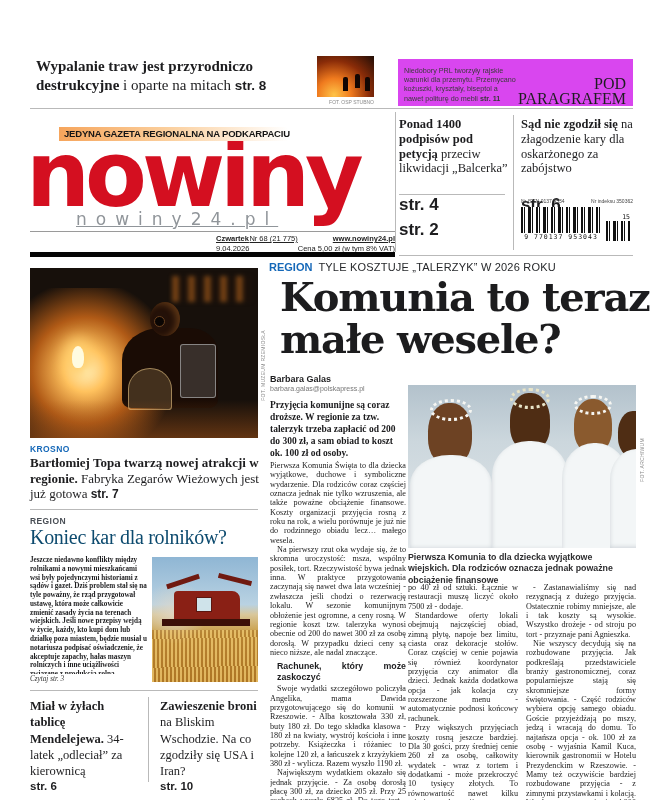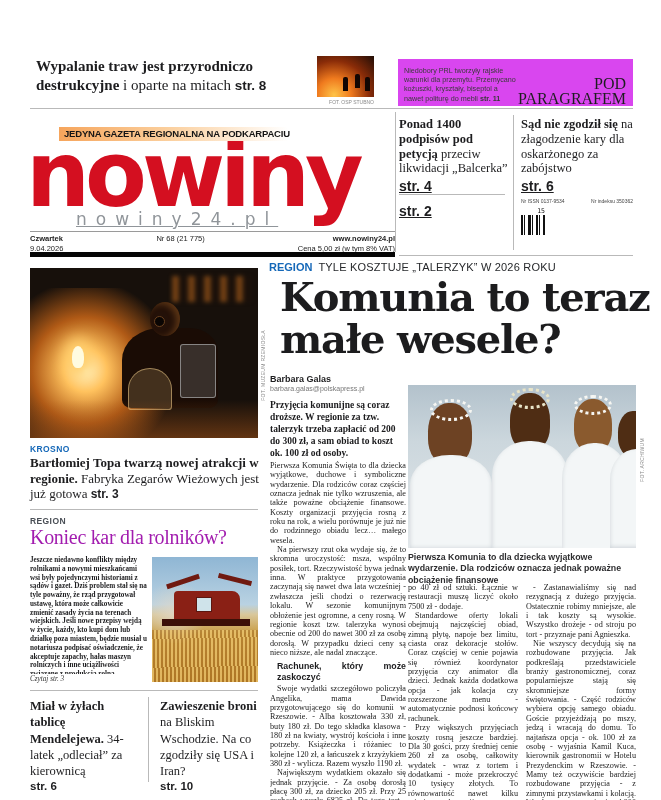--- a/index.html
+++ b/index.html
@@ -28,30 +28,30 @@
             font-size:16px;line-height:.95;color:#1d1d1f;}
   #top-rule{left:30px;top:108px;width:603px;height:1px;}
 
   
   #tagline{left:59px;top:127px;padding:2px 10px 2px 5px;
            background:linear-gradient(90deg,#f6a55c 0%,#fbcf9d 45%,#ffffff 95%);
            font:bold 9.5px/1.1 "Liberation Sans",sans-serif;letter-spacing:-.2px;color:#151515;z-index:2;}
   #logo{left:26px;top:130px;font:bold 90px/1 "DejaVu Sans",sans-serif;letter-spacing:-5px;color:#d40f20;z-index:1;}
   #logo-sub{left:76px;top:209px;font:17px "DejaVu Sans",sans-serif;color:#90959a;letter-spacing:9px;z-index:2;text-decoration:underline;}
   #dateline{left:30px;top:231px;width:365px;border-top:1px solid #9a9a9a;padding-top:2px;display:flex;
-            justify-content:space-between;font:7.5px/1.3 "Liberation Sans",sans-serif;color:#222;}
+            justify-content:flex-end;font:7.5px/1.3 "Liberation Sans",sans-serif;color:#222;text-decoration:underline;}
   #dateline .r{text-align:right;}
   #black-bar{left:30px;top:252px;width:365px;height:5px;background:#050505;}
   #vr-masthead{left:395px;top:112px;width:1px;height:140px;}
   #vr-teasers{left:513px;top:115px;width:1px;height:135px;}
   #right-rule{left:399px;top:255px;width:234px;height:1px;}
 
   
   .rteaser{width:110px;font:bold 12.5px/1.18 "Liberation Serif",serif;color:#1d1d1f;}
-  .rteaser .pg{font-size:14px;display:inline-block;margin-top:2px;text-decoration:underline;}
+  .rteaser .pg{font-size:17px;display:inline-block;margin-top:19px;}
   #rt1{left:399px;top:117px;}
   #rt-rule{left:399px;top:194px;width:106px;height:1px;}
   #rt2{left:399px;top:201px;}
   #rt3{left:521px;top:117px;width:114px;}
 
   
   #barcode{left:521px;top:198px;width:112px;}
   #bc-top{display:flex;justify-content:space-between;font:5px "Liberation Sans",sans-serif;color:#444;margin-bottom:3px;}
   #bc-row{display:flex;align-items:flex-end;gap:5px;}
   .bars{background:repeating-linear-gradient(90deg,#111 0 2px,#fff 2px 3px,#111 3px 4px,#fff 4px 7px,#111 7px 10px,#fff 10px 11px,#111 11px 12px,#fff 12px 15px);}
@@ -79,21 +79,21 @@
   #clock-obj{position:absolute;left:150px;top:76px;width:34px;height:52px;background:rgba(220,230,235,.16);
              border:1px solid rgba(230,240,245,.45);border-radius:3px;}
   #table-glow{position:absolute;left:0;bottom:0;width:100%;height:38px;
               background:linear-gradient(180deg, rgba(122,60,18,0) 0%, rgba(160,82,24,.55) 100%);}
   #krosno-credit{left:260px;top:330px;}
   #krosno-label{left:30px;top:444px;font:bold 8.5px "Liberation Sans",sans-serif;color:#1568b8;letter-spacing:.4px;}
   #krosno-head{left:30px;top:455px;width:231px;font:bold 13px/1.2 "Liberation Serif",serif;}
   #krosno-head .pg{font-size:12px;}
   #lc-rule1{left:30px;top:509px;width:228px;height:1px;}
   #region-label{left:30px;top:516px;font:bold 8.5px "Liberation Sans",sans-serif;color:#4a4f56;letter-spacing:.4px;}
-  #region-head{left:30px;top:526px;width:231px;font:20px/1.1 "Liberation Serif",serif;color:#a21caf;letter-spacing:-.3px;}
+  #region-head{left:30px;top:526px;width:231px;font:20px/1.1 "Liberation Serif",serif;color:#0c4a6e;letter-spacing:-.3px;}
   #region-body{left:30px;top:556px;width:118px;height:118px;overflow:hidden;
                font:bold 7.2px/1.22 "Liberation Serif",serif;color:#1d1d1f;}
   #region-more{left:30px;top:675px;font:italic 7.2px "Liberation Serif",serif;color:#333;}
   #combine-photo{left:152px;top:557px;width:106px;height:125px;overflow:hidden;
       background:linear-gradient(180deg,#8fb6d4 0%,#b9d2e2 38%,#d9c79a 46%,#c89a3f 62%,#b4791f 100%);}
   #wheat{position:absolute;left:0;bottom:0;width:100%;height:52px;
       background:repeating-linear-gradient(88deg, rgba(235,196,110,.8) 0 2px, rgba(170,115,40,.6) 2px 4px);}
   #dust{position:absolute;left:-12px;top:26px;width:70px;height:60px;
       background:radial-gradient(circle,rgba(224,216,200,.85) 0%,rgba(224,216,200,0) 70%);}
   #combine-body{position:absolute;left:22px;top:34px;width:66px;height:30px;background:#8a2015;border-radius:4px 8px 2px 2px;}
@@ -184,20 +184,24 @@
     <div><span>Sąd nie zgodził się</span><span class="reg"> na złagodzenie kary dla oskarżonego za zabójstwo</span></div>
     <div class="pg">str. 6</div>
   </div>
 
   <div class="abs" id="barcode">
     <div id="bc-top">
       <span>Nr ISSN 0137-9534</span>
       <span>Nr indeksu 350362</span>
     </div>
     <div id="bc-row">
+      <div id="bc-main">
+        <div class="bars"></div>
+        <div id="bc-digits">9 770137 953043</div>
+      </div>
       <div id="bc-addon">
         <div id="bc-addon-num">15</div>
         <div class="bars"></div>
       </div>
     </div>
   </div>
 
   <div class="abs" id="krosno-photo">
     <div id="lamp-glow"></div>
     <div id="lamp-flame"></div>
@@ -205,21 +209,21 @@
     <div id="man-body"></div>
     <div id="man-head"></div>
     <div id="monocle"></div>
     <div id="dome"></div>
     <div id="clock-obj"></div>
     <div id="table-glow"></div>
   </div>
   <div class="abs vcredit" id="krosno-credit">FOT. MUZEUM RZEMIOSŁA</div>
   <div class="abs" id="krosno-label">KROSNO</div>
   <div class="abs" id="krosno-head">
-    <span>Bartłomiej Topa twarzą nowej atrakcji w regionie.</span><span class="reg"> Fabryka Zegarów Wieżowych jest już gotowa </span><span class="pg">str. 3</span>
+    <span>Bartłomiej Topa twarzą nowej atrakcji w regionie.</span><span class="reg"> Fabryka Zegarów Wieżowych jest już gotowa </span><span class="pg">str. 7</span>
   </div>
   <div class="abs rule" id="lc-rule1"></div>
   <div class="abs" id="region-label">REGION</div>
   <div class="abs" id="region-head">Koniec kar dla rolników?</div>
   <div class="abs" id="region-body">Jeszcze niedawno konflikty między rolnikami a nowymi mieszkańcami wsi były pojedynczymi historiami z sądów i gazet. Dziś problem stał się na tyle poważny, że rząd przygotował ustawę, która może całkowicie zmienić zasady życia na terenach wiejskich. Jeśli nowe przepisy wejdą w życie, każdy, kto kupi dom lub działkę poza miastem, będzie musiał u notariusza podpisać oświadczenie, że akceptuje zapachy, hałas maszyn rolniczych i inne uciążliwości związane z produkcją rolną.</div>
   <div class="abs" id="region-more">Czytaj str. 3</div>
   <div class="abs" id="combine-photo">
     <div id="dust"></div>
     <div id="wheat"></div>
     <div id="combine-pipe"></div>
@@ -271,21 +275,21 @@
     <div class="girl" style="left:158px;top:14px;">
       <div class="hair" style="left:8px;top:0;width:38px;height:54px;background:#8a5a2e;"></div>
       <div class="wreath" style="left:8px;top:-4px;width:32px;height:14px;"></div>
       <div class="dress" style="left:-4px;top:44px;width:66px;height:115px;"></div>
     </div>
     <div class="girl" style="left:204px;top:26px;">
       <div class="hair dk" style="left:6px;top:0;width:32px;height:46px;"></div>
       <div class="dress" style="left:-2px;top:38px;width:56px;height:100px;"></div>
     </div>
   </div>
-  <div class="abs" id="caption">Pierwsza Komunia to dla dziecka wyjątkowe wydarzenie. Dla rodziców oznacza jednak poważne obciążenie finansowe</div>
+  <div class="abs" id="caption">Pierwsza Komunia to dla dziecka wyjątkowe wiejskich. Dla rodziców oznacza jednak poważne obciążenie finansowe</div>
   <div class="abs vcredit" id="photo-credit-k">FOT. ARCHIWUM</div>
 
   <div class="abs bodycol" id="col2">
     <p>po 40 zł od sztuki. Łącznie w restauracji muszę liczyć około 7500 zł - dodaje.</p>
     <p class="ind">Standardowe oferty lokali obejmują najczęściej obiad, zimną płytę, napoje bez limitu, ciasta oraz dekoracje stołów. Coraz częściej w cenie pojawia się również koordynator przyjęcia czy animator dla dzieci. Jednak każda dodatkowa opcja - jak kolacja czy rozszerzone menu - automatycznie podnosi końcowy rachunek.</p>
     <p class="ind">Przy większych przyjęciach koszty rosną jeszcze bardziej. Dla 30 gości, przy średniej cenie 260 zł za osobę, całkowity wydatek - wraz z tortem i dodatkami - może przekroczyć 10 tysięcy złotych. To równowartość nawet kilku miesięcznych pensji.</p>
 
   </div>
   <div class="abs bodycol" id="col3">
     <p class="ind">- Zastanawialiśmy się nad rezygnacją z dużego przyjęcia. Ostatecznie robimy mniejsze, ale i tak koszty są wysokie. Wszystko drożeje - od stroju po tort - przyznaje pani Agnieszka.</p>

